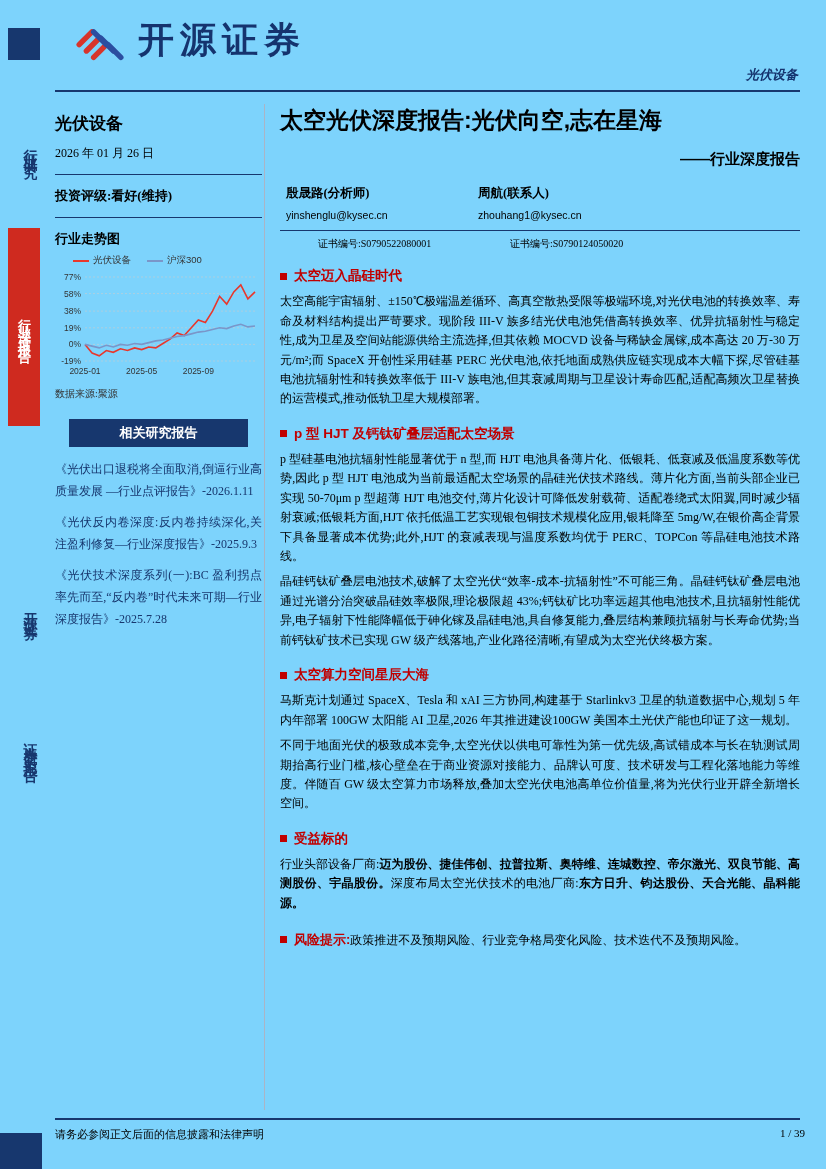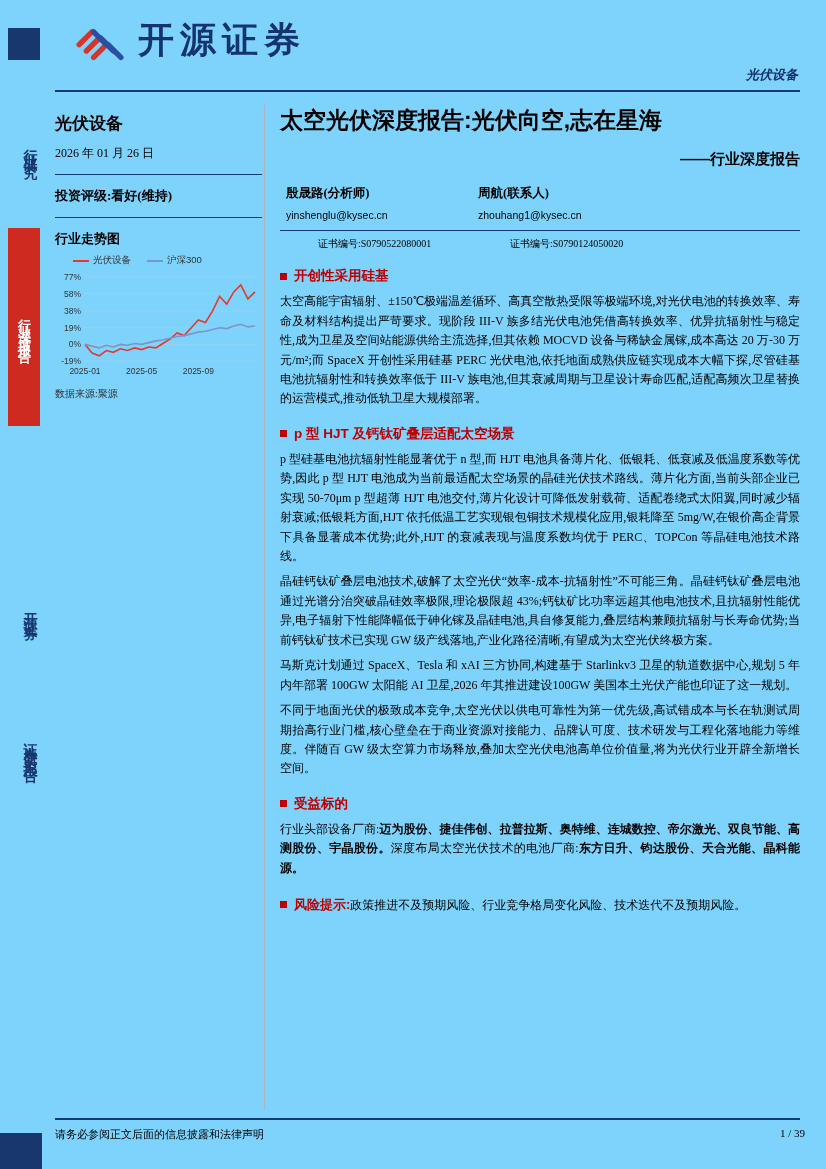--- a/index.html
+++ b/index.html
@@ -140,20 +140,26 @@
         <line x1="30" y1="92.0" x2="200" y2="92.0" stroke="#cccccc" stroke-width="0.6" stroke-dasharray="2,2"></line>
         <text x="26" y="95" text-anchor="end" font-size="8.5" fill="#333" font-family="Liberation Sans, sans-serif">-19%</text>
         <text x="30.0" y="105" text-anchor="middle" font-size="8.5" fill="#333" font-family="Liberation Sans, sans-serif">2025-01</text>
         <text x="86.7" y="105" text-anchor="middle" font-size="8.5" fill="#333" font-family="Liberation Sans, sans-serif">2025-05</text>
         <text x="143.3" y="105" text-anchor="middle" font-size="8.5" fill="#333" font-family="Liberation Sans, sans-serif">2025-09</text>
         <polyline points="30.0,75.4 37.1,84.1 44.2,86.8 51.3,81.5 58.3,83.3 65.4,79.8 72.5,81.5 79.6,78.9 86.7,80.6 93.8,78.0 100.8,78.9 107.9,74.5 115.0,70.1 122.1,64.0 129.2,66.6 136.3,58.8 143.3,50.9 150.4,53.5 157.5,42.1 164.6,27.3 171.7,35.1 178.8,22.9 185.8,15.9 192.9,29.9 200.0,22.9" fill="none" stroke="#e8372c" stroke-width="1.6"></polyline>
         <polyline points="30.0,75.4 37.1,77.1 44.2,78.9 51.3,76.3 58.3,78.0 65.4,75.4 72.5,76.3 79.6,74.5 86.7,75.4 93.8,73.6 100.8,71.9 107.9,71.0 115.0,69.3 122.1,67.5 129.2,66.6 136.3,64.9 143.3,63.1 150.4,62.3 157.5,60.5 164.6,58.8 171.7,59.6 178.8,57.0 185.8,55.3 192.9,57.9 200.0,57.0" fill="none" stroke="#7a96c9" stroke-width="1.6"></polyline>
       </svg>
     <div class="source">数据来源:聚源</div>
 
+    <div class="related">
+      <div class="related-head">相关研究报告</div>
+      <div class="related-item">《光伏出口退税将全面取消,倒逼行业高质量发展 —行业点评报告》-2026.1.11</div>
+      <div class="related-item">《光伏反内卷深度:反内卷持续深化,关注盈利修复—行业深度报告》-2025.9.3</div>
+      <div class="related-item">《光伏技术深度系列(一):BC 盈利拐点率先而至,“反内卷”时代未来可期—行业深度报告》-2025.7.28</div>
+    </div>
   </div>
 
   <div class="col-divider"></div>
 
   <div class="right-col">
     <div class="main-title">太空光伏深度报告:光伏向空,志在星海</div>
     <div class="sub-title">——行业深度报告</div>
 
     <div class="analysts">
       <div>
@@ -166,31 +172,35 @@
       </div>
     </div>
     <div class="cert-rule"></div>
     <div class="analysts certs">
       <div class="a-cert">证书编号:S0790522080001</div>
       <div class="a-cert">证书编号:S0790124050020</div>
     </div>
 
     <div class="sec-head">
       <span class="bullet"></span>
-      <span>开创性采用硅基</span>
+      <span>太空迈入晶硅时代</span>
     </div>
     <p class="body">太空高能宇宙辐射、±150℃极端温差循环、高真空散热受限等极端环境,对光伏电池的转换效率、寿命及材料结构提出严苛要求。现阶段 III-V 族多结光伏电池凭借高转换效率、优异抗辐射性与稳定性,成为卫星及空间站能源供给主流选择,但其依赖 MOCVD 设备与稀缺金属镓,成本高达 20 万-30 万元/m²;而 SpaceX 开创性采用硅基 PERC 光伏电池,依托地面成熟供应链实现成本大幅下探,尽管硅基电池抗辐射性和转换效率低于 III-V 族电池,但其衰减周期与卫星设计寿命匹配,适配高频次卫星替换的运营模式,推动低轨卫星大规模部署。</p>
 
     <div class="sec-head">
       <span class="bullet"></span>
       <span>p 型 HJT 及钙钛矿叠层适配太空场景</span>
     </div>
     <p class="body">p 型硅基电池抗辐射性能显著优于 n 型,而 HJT 电池具备薄片化、低银耗、低衰减及低温度系数等优势,因此 p 型 HJT 电池成为当前最适配太空场景的晶硅光伏技术路线。薄片化方面,当前头部企业已实现 50-70μm p 型超薄 HJT 电池交付,薄片化设计可降低发射载荷、适配卷绕式太阳翼,同时减少辐射衰减;低银耗方面,HJT 依托低温工艺实现银包铜技术规模化应用,银耗降至 5mg/W,在银价高企背景下具备显著成本优势;此外,HJT 的衰减表现与温度系数均优于 PERC、TOPCon 等晶硅电池技术路线。</p>
     <p class="body">晶硅钙钛矿叠层电池技术,破解了太空光伏“效率-成本-抗辐射性”不可能三角。晶硅钙钛矿叠层电池通过光谱分治突破晶硅效率极限,理论极限超 43%;钙钛矿比功率远超其他电池技术,且抗辐射性能优异,电子辐射下性能降幅低于砷化镓及晶硅电池,具自修复能力,叠层结构兼顾抗辐射与长寿命优势;当前钙钛矿技术已实现 GW 级产线落地,产业化路径清晰,有望成为太空光伏终极方案。</p>
 
+    <div class="sec-head">
+      <span class="bullet"></span>
+      <span>太空算力空间星辰大海</span>
+    </div>
     <p class="body">马斯克计划通过 SpaceX、Tesla 和 xAI 三方协同,构建基于 Starlinkv3 卫星的轨道数据中心,规划 5 年内年部署 100GW 太阳能 AI 卫星,2026 年其推进建设100GW 美国本土光伏产能也印证了这一规划。</p>
     <p class="body">不同于地面光伏的极致成本竞争,太空光伏以供电可靠性为第一优先级,高试错成本与长在轨测试周期抬高行业门槛,核心壁垒在于商业资源对接能力、品牌认可度、技术研发与工程化落地能力等维度。伴随百 GW 级太空算力市场释放,叠加太空光伏电池高单位价值量,将为光伏行业开辟全新增长空间。</p>
 
     <div class="sec-head">
       <span class="bullet"></span>
       <span>受益标的</span>
     </div>
     <p class="body">
       <span>行业头部设备厂商:</span><b>迈为股份、捷佳伟创、拉普拉斯、奥特维、连城数控、帝尔激光、双良节能、高测股份、宇晶股份。</b><span>深度布局太空光伏技术的电池厂商:</span><b>东方日升、钧达股份、天合光能、晶科能源。</b>
     </p>

